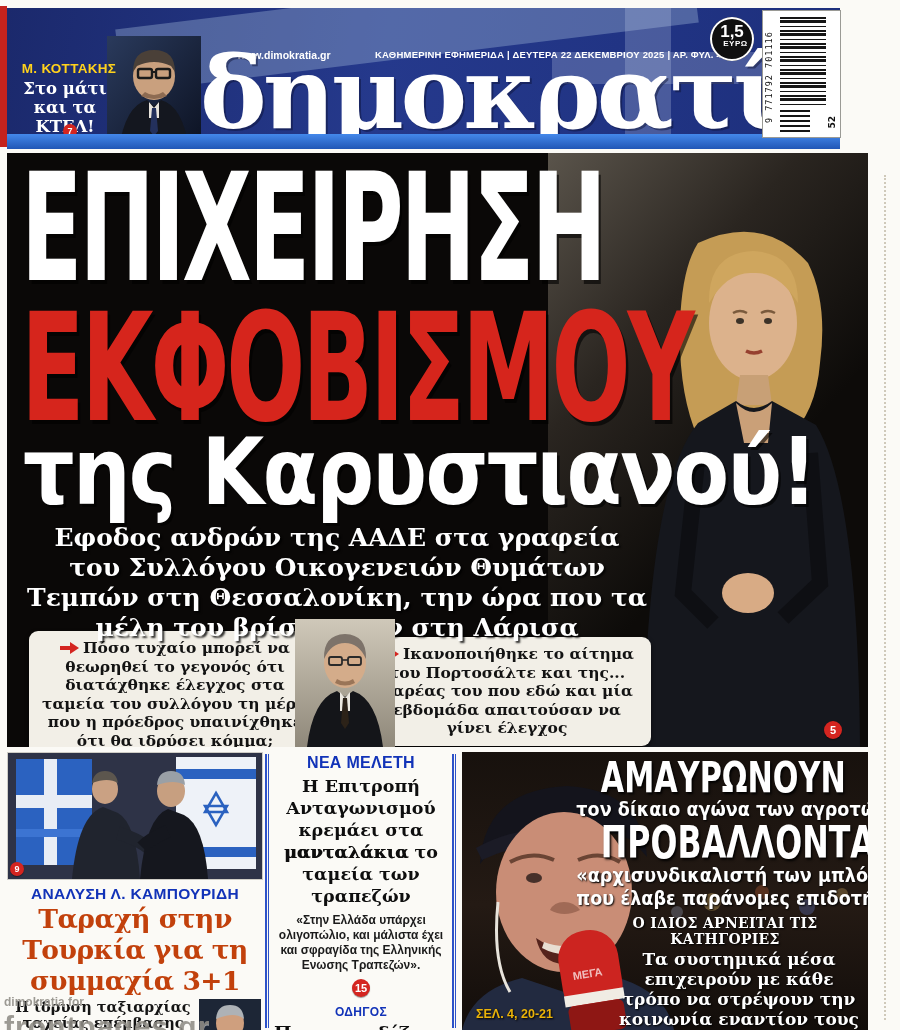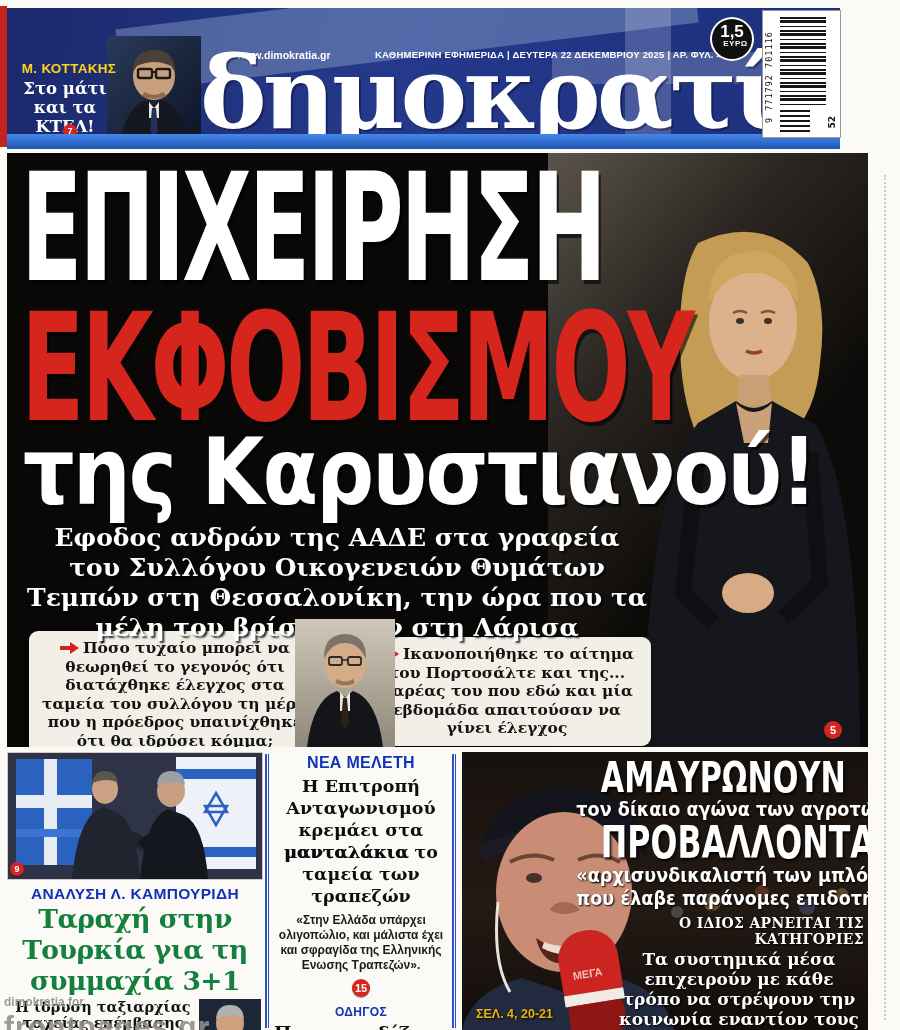--- a/index.html
+++ b/index.html
@@ -90,21 +90,21 @@
   
   .bottom{position:absolute;left:7px;top:752px;width:861px;height:278px;}
   .vsep{position:absolute;top:2px;height:274px;width:2px;background:#2d52c8;}
   .vsep::after{content:"";position:absolute;left:3px;top:0;width:1px;height:100%;background:#2d52c8;}
   .vsep1{left:258px;} .vsep2{left:445px;}
 
   .col-left{position:absolute;left:0;top:0;width:256px;height:278px;}
   .photo-summit{position:relative;width:256px;height:128px;border:1px solid #cfcdc6;box-sizing:border-box;}
   .kicker{color:#1233b8;text-align:center;font:800 15.5px "Liberation Sans",sans-serif;letter-spacing:.3px;}
   .analysis-kicker{margin-top:5px;}
-  .analysis-headline{margin-top:1px;text-align:center;color:#15803d;
+  .analysis-headline{margin-top:1px;text-align:center;color:#c2410c;
                      font:700 26.5px "DejaVu Serif",serif;line-height:31px;letter-spacing:-.5px;}
   .deck-row{display:flex;margin-top:3px;}
   .analysis-deck{width:192px;margin:0;text-align:center;color:#141414;
                  font:700 14.5px "DejaVu Serif",serif;line-height:15.5px;}
   .photo-kampouridis{width:62px;height:62px;flex:none;}
 
   .col-mid{position:absolute;left:266px;top:0;width:176px;height:278px;text-align:center;}
   .study-kicker{margin-top:2px;font-size:16px;}
   .study-headline{margin-top:3px;color:#0e0e0e;font:700 17.5px "DejaVu Serif",serif;line-height:22px;}
   .xbold{text-shadow:.6px 0 0 currentColor;}
@@ -119,21 +119,21 @@
                text-shadow:1px 1px 2px #000;letter-spacing:.3px;}
   .prop-l1{font:800 42px "DejaVu Sans",sans-serif;line-height:40px;white-space:nowrap;
            transform:scaleX(.72);text-shadow:2px 2px 3px #000;}
   .prop-l2{font:700 20px "DejaVu Sans",sans-serif;line-height:23px;white-space:nowrap;
            transform:scaleX(.88);text-shadow:1px 1px 2px #000;}
   .prop-l3{font:800 44px "DejaVu Sans",sans-serif;line-height:43px;white-space:nowrap;
            transform:scaleX(.72);text-shadow:2px 2px 3px #000;}
   .prop-l4,.prop-l5{font:700 20px "DejaVu Sans",sans-serif;line-height:23px;white-space:nowrap;
            transform:scaleX(.88);text-shadow:1px 1px 2px #000;}
   .denial-title{margin:5px 0 0 28px;font:700 14px "DejaVu Serif",serif;line-height:16px;
-                letter-spacing:.3px;text-shadow:1px 1px 2px #000;text-align:right;}
+                letter-spacing:.3px;text-shadow:1px 1px 2px #000;}
   .denial-text{width:252px;margin:2px 0 0 55px;font:700 17px "DejaVu Serif",serif;line-height:20px;
                text-shadow:1px 1px 2px #000;}
   .page-ref{position:absolute;left:14px;bottom:9px;z-index:4;color:#eab308;
             font:700 12.5px "Liberation Sans",sans-serif;text-shadow:1px 1px 2px #000;}
 </style>
 </head>
 <body>
 
 <div class="page">
 

